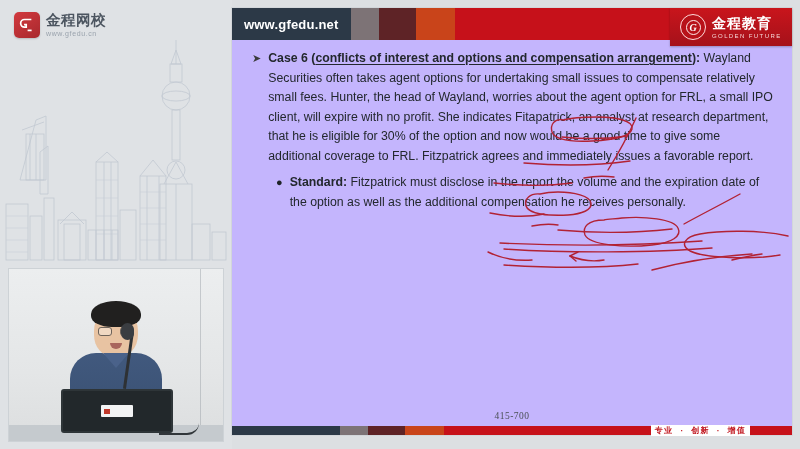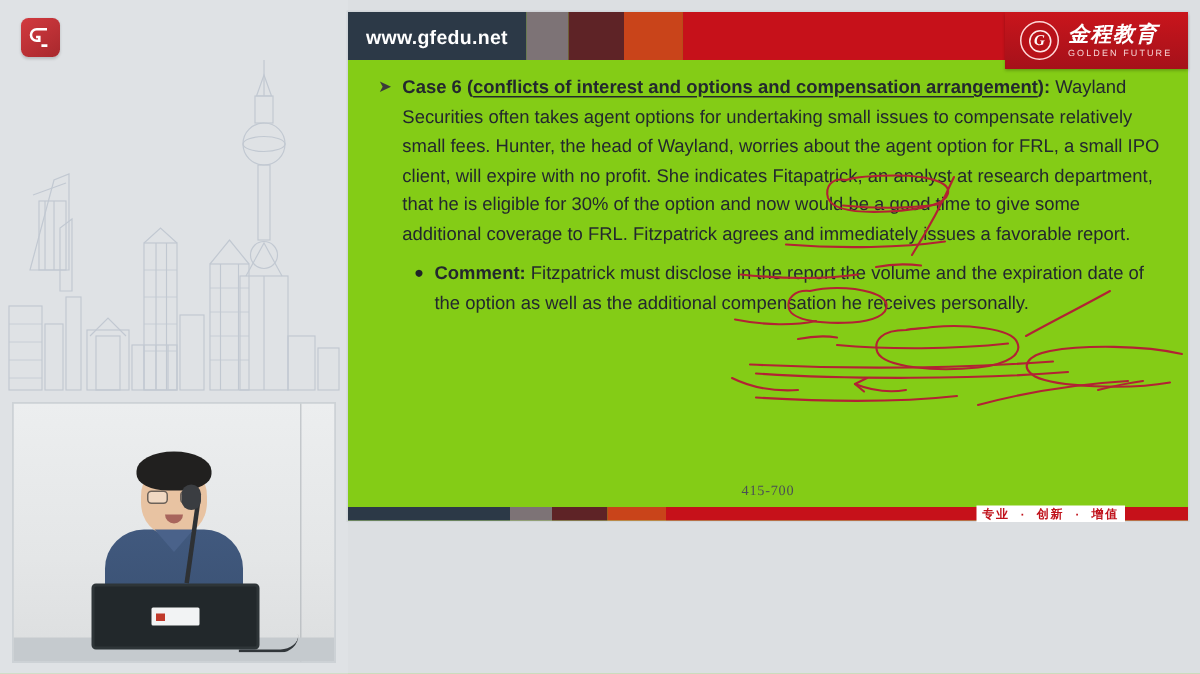--- a/index.html
+++ b/index.html
@@ -71,22 +71,22 @@
     position:absolute; left:50%; top:50%; transform:translate(-50%,-50%);
     width:32px; height:12px; background:#f2f3f4; border-radius:1px;
   }
   .cam-monitor-label:after{
     content:""; position:absolute; left:3px; top:4px; width:6px; height:5px; background:#c0392b;
   }
   .cam-cable { position:absolute; left:150px; bottom:6px; width:40px; height:12px; border-bottom:2px solid #31363a; border-radius:0 0 20px 0; }
 
   
   #slide {
-    position: absolute; left: 232px; top: 8px; width: 560px; height: 339px;
-    background: #84cc16; box-shadow: 0 0 0 1px #d2d6da;
+    position: absolute; left: 232px; top: 8px; width: 560px; height: 427px;
+    background: #c4b5fd; box-shadow: 0 0 0 1px #d2d6da;
   }
   
   #slide-header { position: relative; height: 32px; display: flex; }
   .hdr-seg { height: 100%; }
   #hdr-url {
     background: #2c3947; color: #ffffff; display: flex; align-items: center;
     padding: 0 12px; font-size: 13px; font-weight: bold; letter-spacing: .2px;
     font-family: "Liberation Sans", sans-serif;
   }
   #hdr-logo {
@@ -97,21 +97,21 @@
   }
   .seal {
     width: 26px; height: 26px; border-radius: 50%;
     border: 1.5px solid #ffd9d9; background: #b81219;
     display:flex; align-items:center; justify-content:center; flex: 0 0 auto;
     position: relative;
   }
   .seal-inner { width:15px; height:15px; border-radius:50%; border:1.2px solid #ffeaea; display:flex; align-items:center; justify-content:center; }
   .seal-g { font-size: 10px; font-weight: bold; color:#ffffff; font-family:"Liberation Serif", serif; font-style: italic; }
   .logo-txt { line-height:1; }
-  .logo-cn { font-size:14px; font-weight:bold; color:#fff; letter-spacing:1px; font-family:"DejaVu Sans", sans-serif;font-style:italic; }
+  .logo-cn { font-size:14px; font-weight:bold; color:#fff; letter-spacing:1px; font-family:"DejaVu Sans", sans-serif; }
   .logo-en { font-size:6px; color:#f6d5d5; letter-spacing:1.4px; margin-top:3px; font-family:"Liberation Sans", sans-serif; }
 
   
   #slide-title-row { display: flex; align-items: center; gap: 9px; padding: 11px 0 0 16px; }
   .diamond-group { position: relative; width: 30px; height: 22px; flex: 0 0 auto; }
   .dm { position: absolute; width: 16px; height: 16px; transform: rotate(45deg); border-radius: 2px; }
   .dm1 { left: 0;  top: 4px; background: #f2e4d8; }
   .dm2 { left: 7px; top: 3px; background: #d98b92; }
   .dm3 { left: 13px; top: 2px; background: #9e2030; }
   #slide-title {
@@ -155,20 +155,24 @@
 <div id="app">
 
   <div id="left-panel">
 
     <div id="brand">
       <div class="brand-mark">
         <svg width="16" height="16" viewBox="0 0 16 16" aria-hidden="true">
           <path d="M11.5 2.5 H5.5 A3.8 3.8 0 0 0 5.5 10.2 H7.2 V7.6 H5.9" fill="none" stroke="#fff" stroke-width="1.7" stroke-linecap="square"></path>
           <path d="M8.6 13.4 L12.6 13.4" fill="none" stroke="#fff" stroke-width="1.7"></path>
         </svg>
+      </div>
+      <div class="brand-text">
+        <div class="brand-cn">金程网校</div>
+        <div class="brand-url">www.gfedu.cn</div>
       </div>
     </div>
 
     <svg id="skyline" viewBox="0 0 232 232">
       <g fill="none" stroke="#aab4c2" stroke-width="0.8">
 
         <line x1="176" y1="6" x2="176" y2="30"></line>
         <path d="M171 30 L176 16 L181 30 Z"></path>
         <rect x="170" y="30" width="12" height="18"></rect>
         <circle cx="176" cy="62" r="14"></circle>
@@ -278,21 +282,21 @@
 
     <div id="slide-body">
 
       <div class="lvl1">
         <span class="arrow-bullet">➤</span>
         <div class="para"><span class="b">Case 6 (</span><span class="b u">conflicts of interest and options and compensation arrangement</span><span class="b">):</span><span> Wayland Securities often takes agent options for undertaking small issues to compensate relatively small fees. Hunter, the head of Wayland, worries about the agent option for FRL, a small IPO client, will expire with no profit. She indicates Fitapatrick, an analyst at research department, that he is eligible for 30% of the option and now would be a good time to give some additional coverage to FRL. Fitzpatrick agrees and immediately issues a favorable report.</span></div>
       </div>
 
       <div class="lvl2">
         <span class="dot-bullet">●</span>
-        <div class="para"><span class="b">Comment:</span><span> Fitzpatrick must disclose in the report the volume and the expiration date of the option as well as the additional compensation he receives personally.</span></div>
+        <div class="para"><span class="b">Standard:</span><span> Fitzpatrick must disclose in the report the volume and the expiration date of the option as well as the additional compensation he receives personally.</span></div>
       </div>
 
     </div>
 
     <svg id="ink" viewBox="0 0 560 427">
       <g fill="none" stroke="#b22234" stroke-width="1.4" stroke-linecap="round">
 
         <path d="M332 112 C322 110 318 117 320 124 C323 132 340 134 360 133 C380 132 398 129 400 121 C402 113 385 109 366 109 C350 109 338 110 332 112 Z"></path>
 
         <path d="M330 129 C350 131 375 131 395 128"></path>

